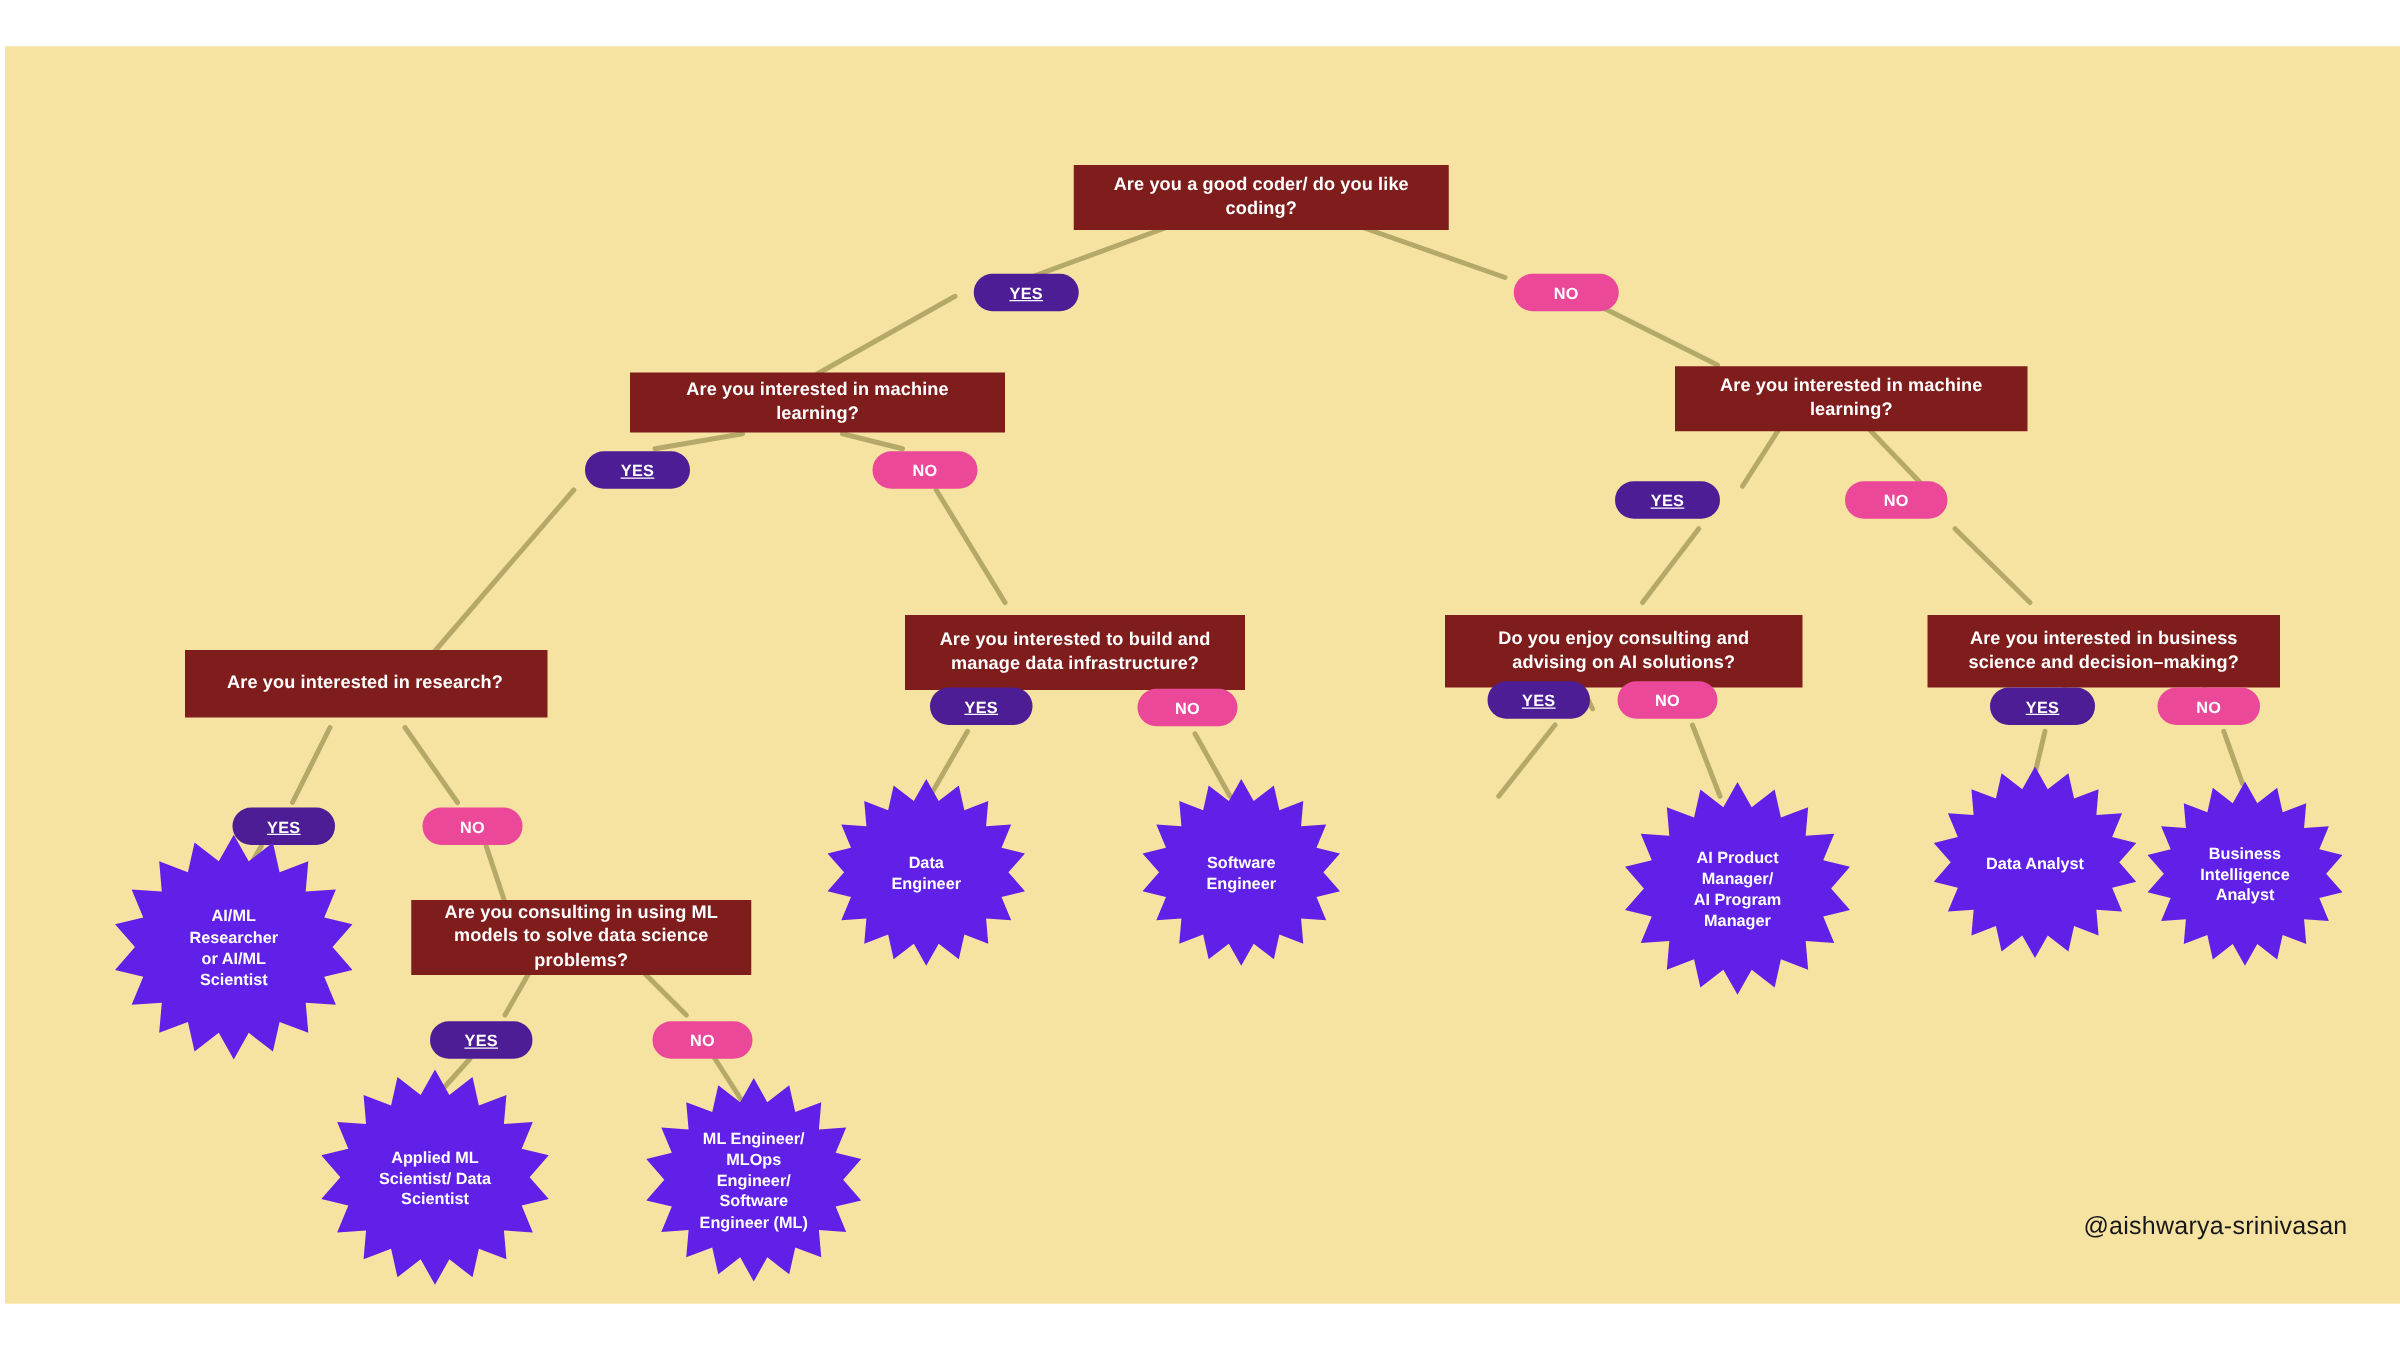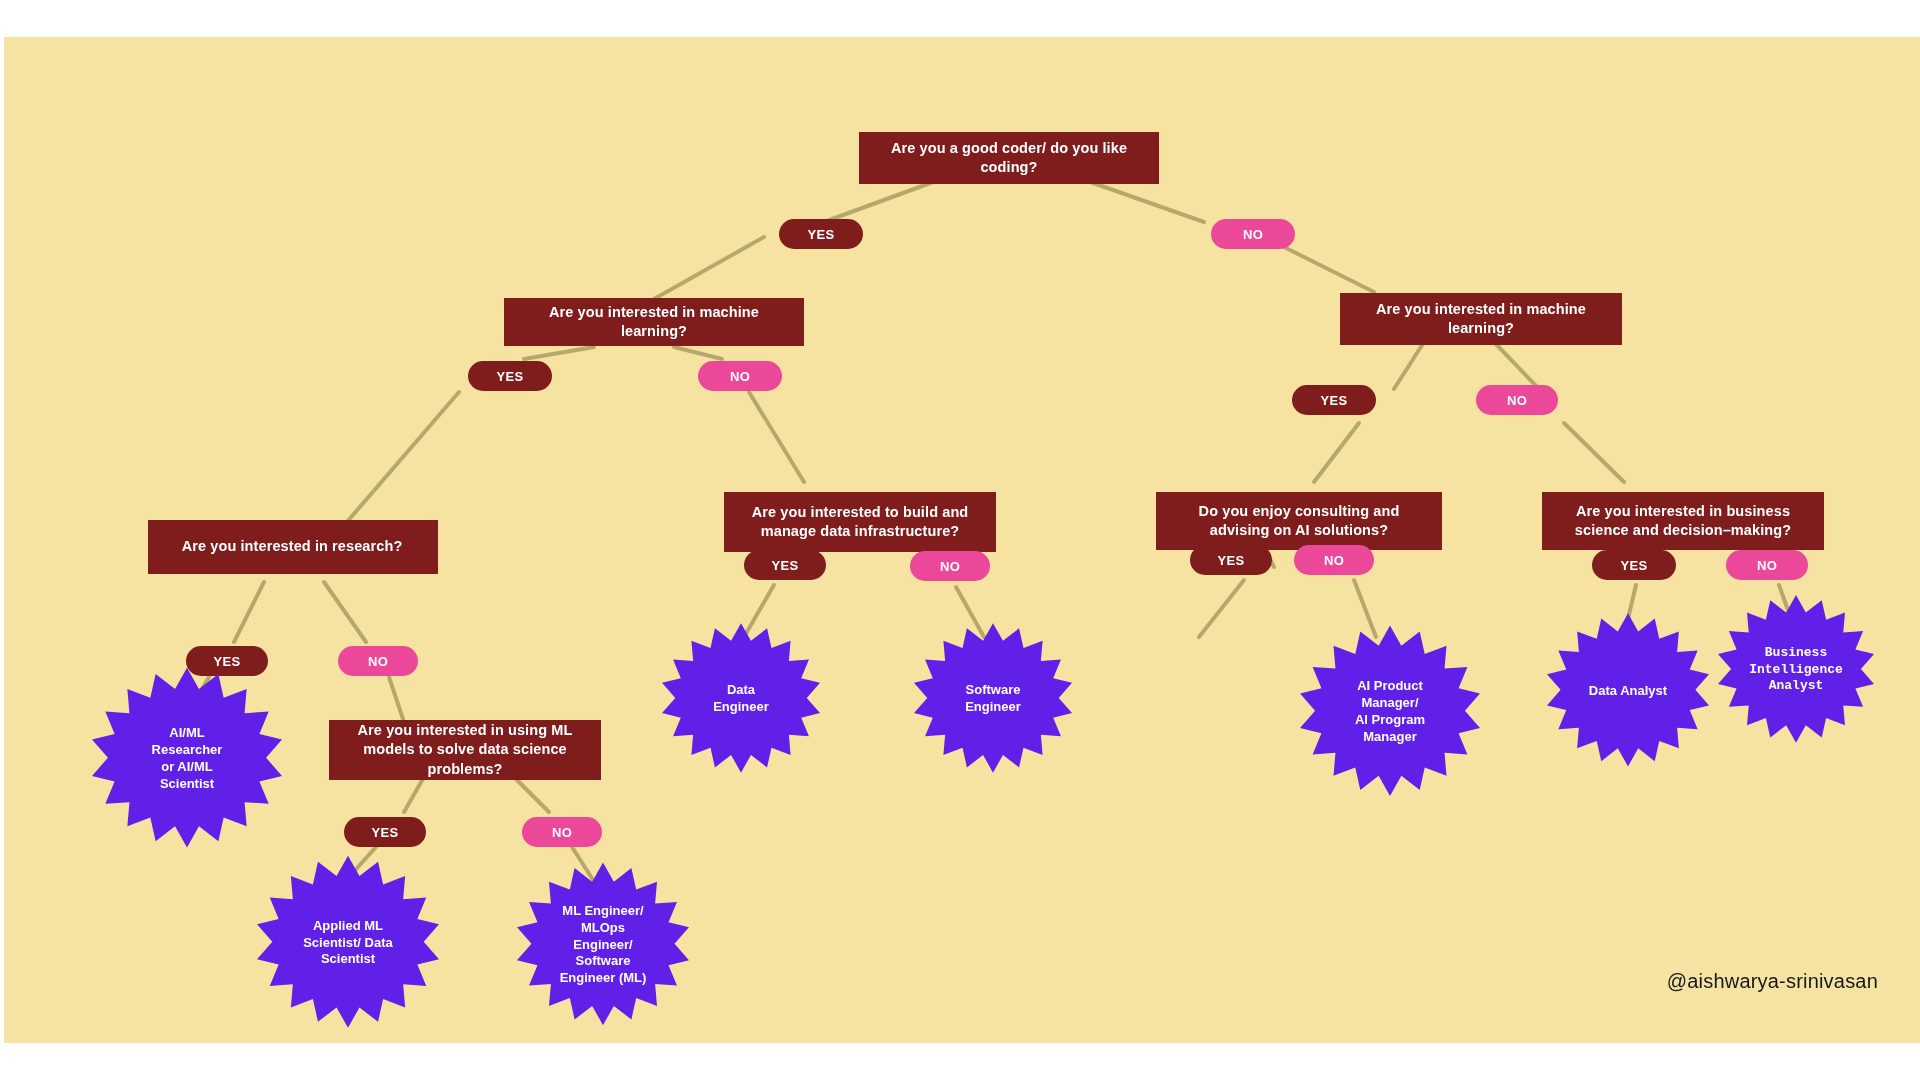--- a/index.html
+++ b/index.html
@@ -55,21 +55,21 @@
     height: 30px;
     border-radius: 15px;
     color: #ffffff;
     font-size: 13px;
     font-weight: bold;
     display: flex;
     align-items: center;
     justify-content: center;
     letter-spacing: 0.3px;
   }
-  .pill.yes { background: #7f1d1d; }
+  .pill.yes { background: #4c1d95; text-decoration: underline; }
   .pill.no  { background: #ec4899; }
 
   
   .burst {
     position: absolute;
     display: flex;
     align-items: center;
     justify-content: center;
   }
   .burst svg {
@@ -161,21 +161,21 @@
   </svg>
 
   <div class="qbox" style="left:855px; top:95px; width:300px; height:52px;">Are you a good coder/ do you like coding?</div>
 
   <div class="qbox" style="left:500px; top:261px; width:300px; height:48px;">Are you interested in machine learning?</div>
 
   <div class="qbox" style="left:1336px; top:256px; width:282px; height:52px;">Are you interested in machine learning?</div>
 
   <div class="qbox" style="left:144px; top:483px; width:290px; height:54px;padding-left:10px;">Are you interested in research?</div>
 
-  <div class="qbox" style="left:325px; top:683px; width:272px; height:60px;">Are you interested in using ML models to solve data science problems?</div>
+  <div class="qbox" style="left:325px; top:683px; width:272px; height:60px;">Are you consulting in using ML models to solve data science problems?</div>
 
   <div class="qbox" style="left:720px; top:455px; width:272px; height:60px;">Are you interested to build and manage data infrastructure?</div>
 
   <div class="qbox" style="left:1152px; top:455px; width:286px; height:58px;">Do you enjoy consulting and advising on AI solutions?</div>
 
   <div class="qbox" style="left:1538px; top:455px; width:282px; height:58px;">Are you interested in business science and decision–making?</div>
 
   <div class="pill yes" style="left:775px; top:182px; width:84px;">YES</div>
   <div class="pill no" style="left:1207px; top:182px; width:84px;">NO</div>
 
@@ -257,21 +257,21 @@
 Manager</div>
   </div>
 
   <div class="burst" style="left:1543px; top:573px; width:162px; height:162px;">
     <svg viewBox="0 0 100 100">
       <polygon fill="#6020E8" points="50,2 56.3,13.2 66.5,5.3 69.3,17.8 81.4,13.2 80.3,25.9 93,25 88.1,36.8 100,39.7 91.6,49.3 100,58.9 88.1,61.8 93,73.6 80.3,72.7 81.4,85.4 69.3,80.8 66.5,93.3 56.3,85.4 50,96.6 43.7,85.4 33.5,93.3 30.7,80.8 18.6,85.4 19.7,72.7 7,73.6 11.9,61.8 0,58.9 8.4,49.3 0,39.7 11.9,36.8 7,25 19.7,25.9 18.6,13.2 30.7,17.8 33.5,5.3 43.7,13.2"></polygon>
     </svg>
     <div class="blabel" style="width:86%;">Data Analyst</div>
   </div>
 
-  <div class="burst" style="left:1714px; top:555px; width:156px; height:156px;font-family:Liberation Mono, monospace;">
+  <div class="burst" style="left:1714px; top:585px; width:156px; height:156px;">
     <svg viewBox="0 0 100 100">
       <polygon fill="#6020E8" points="50,2 56.3,13.2 66.5,5.3 69.3,17.8 81.4,13.2 80.3,25.9 93,25 88.1,36.8 100,39.7 91.6,49.3 100,58.9 88.1,61.8 93,73.6 80.3,72.7 81.4,85.4 69.3,80.8 66.5,93.3 56.3,85.4 50,96.6 43.7,85.4 33.5,93.3 30.7,80.8 18.6,85.4 19.7,72.7 7,73.6 11.9,61.8 0,58.9 8.4,49.3 0,39.7 11.9,36.8 7,25 19.7,25.9 18.6,13.2 30.7,17.8 33.5,5.3 43.7,13.2"></polygon>
     </svg>
     <div class="blabel" style="width:84%;">Business
 Intelligence
 Analyst</div>
   </div>
 
   <div id="attribution">@aishwarya-srinivasan</div>
 

